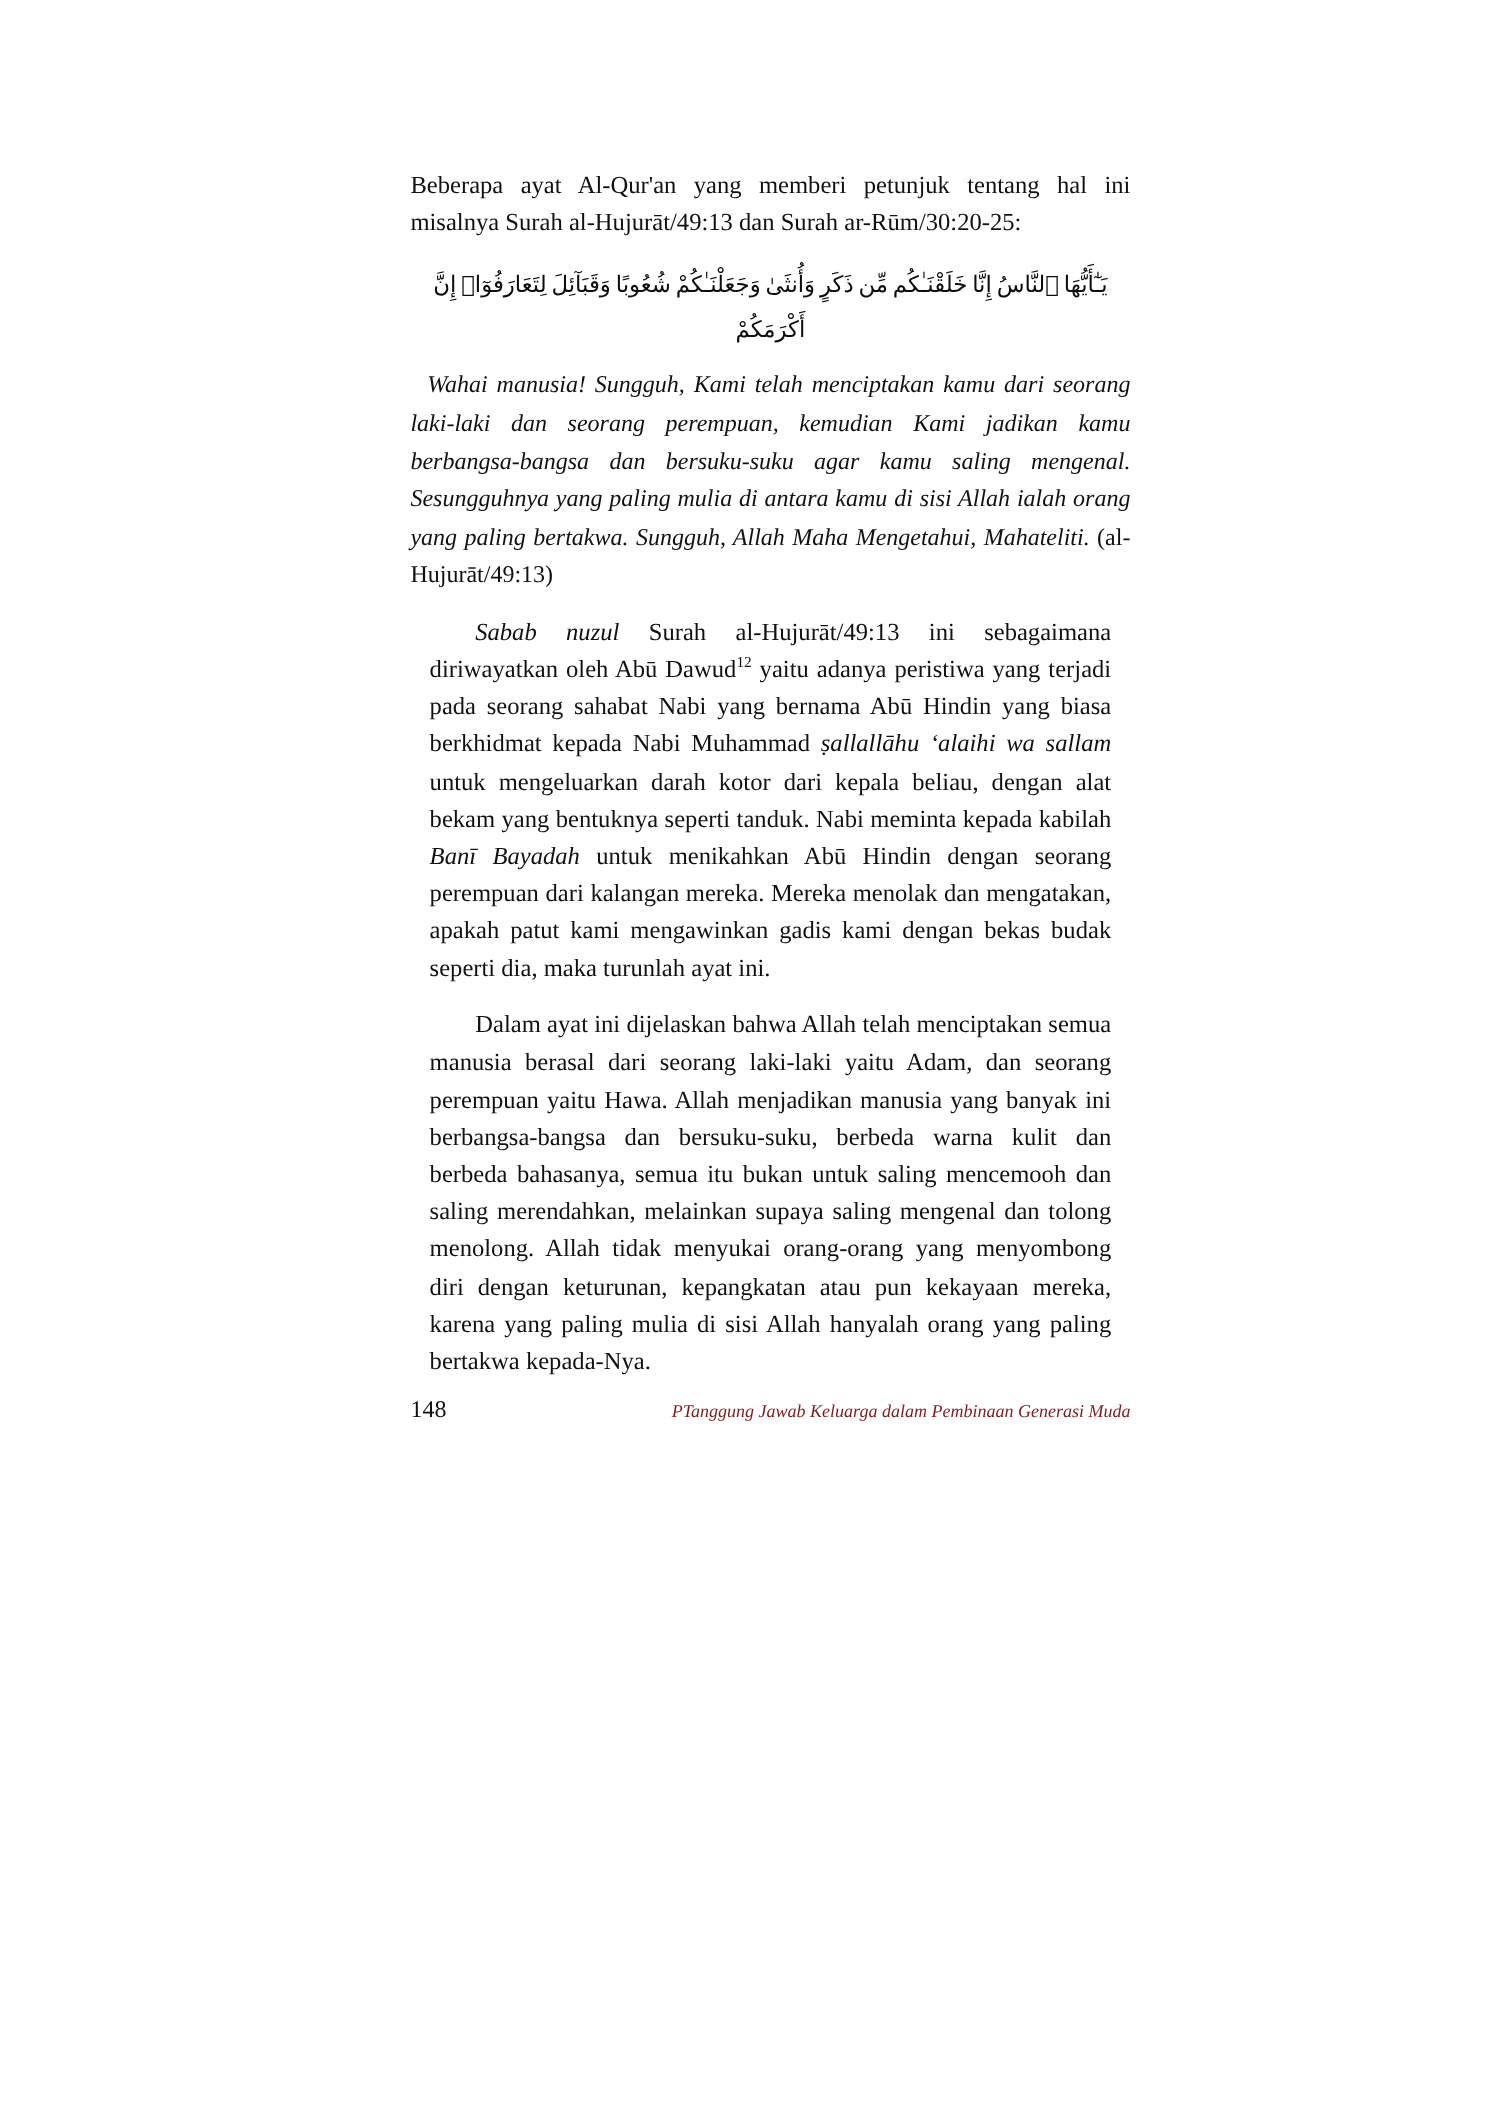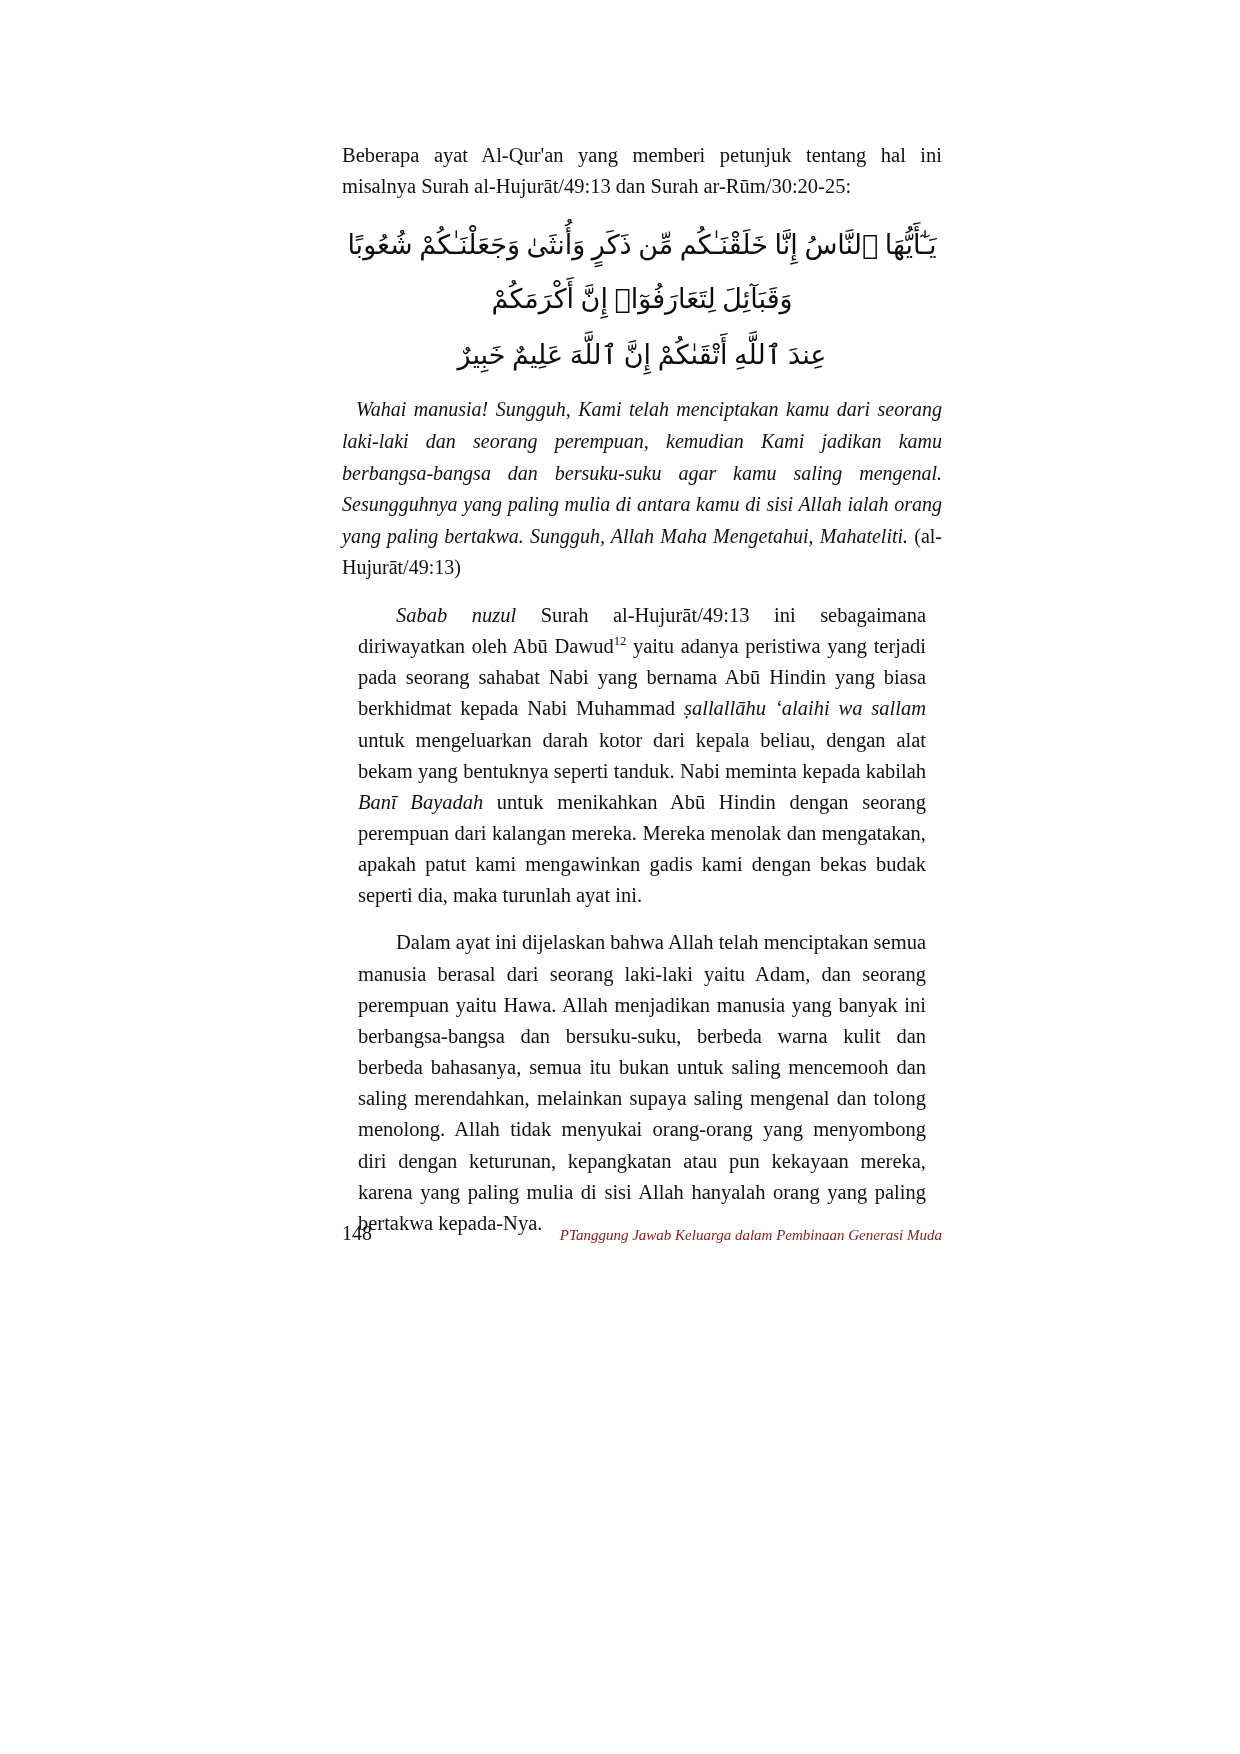--- a/index.html
+++ b/index.html
@@ -30,21 +30,21 @@
     text-justify: inter-word;
     margin: 0;
   }
   .intro {
     margin-bottom: 12px;
   }
   .arabic {
     font-family: "DejaVu Sans", "Liberation Sans", sans-serif;
     direction: rtl;
     text-align: center;
-    font-size: 27px;
+    font-size: 19px;
     line-height: 2.0;
     color: #0d0d0d;
     margin: 16px 0 12px 0;
     word-spacing: -2px;
   }
   .arabic .line2 {
     display: block;
     margin-top: 2px;
   }
   .translation {
@@ -68,21 +68,21 @@
     font-style: italic;
   }
   sup {
     font-size: 0.62em;
     vertical-align: super;
     line-height: 0;
   }
   .footer {
     position: absolute;
     left: 322px;
-    top: 1222px;
+    top: 1164px;
     width: 600px;
     display: flex;
     align-items: baseline;
   }
   .page-number {
     font-family: "Liberation Serif", serif;
     font-size: 20px;
     color: #111111;
     width: 230px;
   }
@@ -98,21 +98,20 @@
 <body>
 
 <div class="page">
 
   <div class="content">
 
     <p class="body-text intro">Beberapa ayat Al-Qur'an yang memberi petunjuk tentang hal ini misalnya Surah al-Hujurāt/49:13 dan Surah ar-Rūm/30:20-25:</p>
 
     <div class="arabic">
       <span class="line1">يَـٰٓأَيُّهَا ٱلنَّاسُ إِنَّا خَلَقْنَـٰكُم مِّن ذَكَرٍ وَأُنثَىٰ وَجَعَلْنَـٰكُمْ شُعُوبًا وَقَبَآئِلَ لِتَعَارَفُوٓا۟ إِنَّ أَكْرَمَكُمْ</span>
-      <span class="line2">عِندَ ٱللَّهِ أَتْقَىٰكُمْ إِنَّ ٱللَّهَ عَلِيمٌ خَبِيرٌ</span>
     </div>
 
     <p class="translation">
       <span>Wahai manusia! Sungguh, Kami telah menciptakan kamu dari seorang laki-laki dan seorang perempuan, kemudian Kami jadikan kamu berbangsa-bangsa dan bersuku-suku agar kamu saling mengenal. Sesungguhnya yang paling mulia di antara kamu di sisi Allah ialah orang yang paling bertakwa. Sungguh, Allah Maha Mengetahui, Mahateliti.</span><span class="ref"> (al-Hujurāt/49:13)</span>
     </p>
 
     <p class="body-text para">
       <span class="ital">Sabab nuzul</span><span> Surah al-Hujurāt/49:13 ini sebagaimana diriwayatkan oleh Abū Dawud</span><sup>12</sup><span> yaitu adanya peristiwa yang terjadi pada seorang sahabat Nabi yang bernama Abū Hindin yang biasa berkhidmat kepada Nabi Muhammad </span><span class="ital">ṣallallāhu ‘alaihi wa sallam</span><span> untuk mengeluarkan darah kotor dari kepala beliau, dengan alat bekam yang bentuknya seperti tanduk. Nabi meminta kepada kabilah </span><span class="ital">Banī Bayadah</span><span> untuk menikahkan Abū Hindin dengan seorang perempuan dari kalangan mereka. Mereka menolak dan mengatakan, apakah patut kami mengawinkan gadis kami dengan bekas budak seperti dia, maka turunlah ayat ini.</span>
     </p>
 

